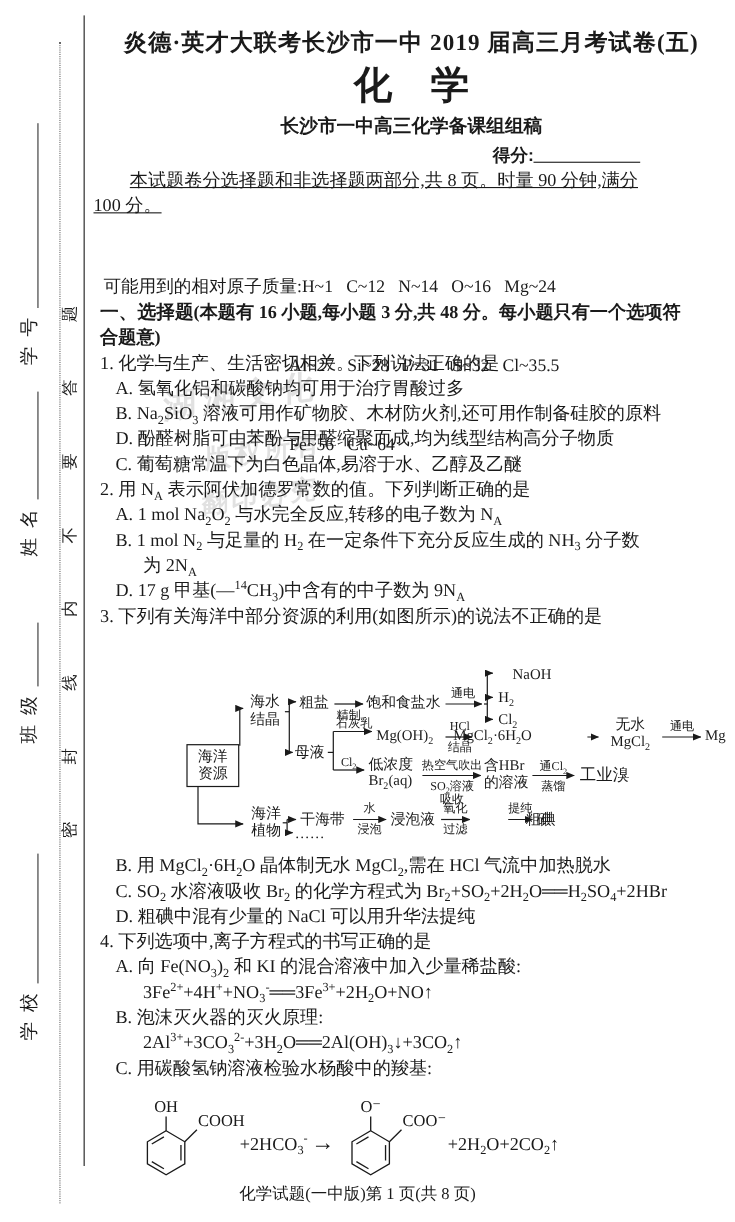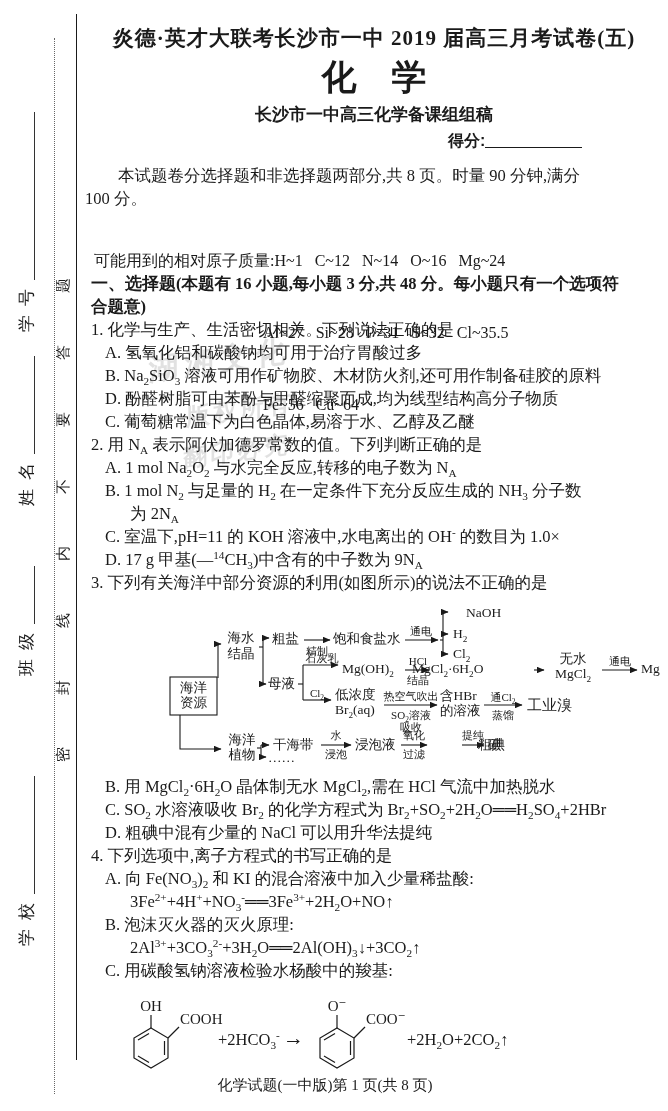--- a/index.html
+++ b/index.html
@@ -21,21 +21,21 @@
       align-items:center;padding:0 6px;font-size:15px;box-sizing:border-box;}
   
   .main{position:absolute;left:85px;top:0;width:578px;z-index:1;}
   .t1{position:absolute;top:24px;width:100%;text-align:center;font-size:21px;font-weight:900;letter-spacing:1px;}
   .t2{position:absolute;top:54px;width:100%;text-align:center;font-size:35px;font-weight:bold;white-space:pre;}
   .t3{position:absolute;top:103px;width:100%;text-align:center;font-size:17px;font-weight:bold;
       font-family:"Liberation Sans","DejaVu Sans",sans-serif;}
   .score{position:absolute;top:131px;left:363px;font-size:16px;font-weight:bold;
       font-family:"Liberation Sans","DejaVu Sans",sans-serif;}
   .score .score-line{display:inline-block;width:97px;height:0;border-bottom:1.2px solid #1a1a1a;position:relative;top:2px;}
-  .intro{position:absolute;top:164px;left:0;width:578px;font-size:16.5px;line-height:23px;}
+  .intro{position:absolute;top:152px;left:0;width:578px;font-size:16.5px;line-height:23px;text-decoration:underline;}
   .intro .ind{text-indent:33px;}
   .masses{position:absolute;top:201px;left:9px;width:569px;font-size:16px;line-height:24px;white-space:pre;}
   .masses .mcont{padding-left:169px;}
   .bl{position:absolute;left:0;width:578px;font-size:16.5px;}
   .bl>div{height:23px;line-height:23px;white-space:nowrap;}
   .block-a{top:272px;}
   .block-b{top:775px;}
   .sec{padding-left:6px;font-weight:bold;}
   .sec b{font-family:"Liberation Sans","DejaVu Sans",sans-serif;font-size:17px;}
   .stem{padding-left:6px;}
@@ -119,21 +119,20 @@
       <div class="sec">合题意)</div>
       <div class="stem">1. 化学与生产、生活密切相关。下列说法正确的是</div>
       <div class="opt">A. 氢氧化铝和碳酸钠均可用于治疗胃酸过多</div>
       <div class="opt">B. Na<sub>2</sub>SiO<sub>3</sub> 溶液可用作矿物胶、木材防火剂,还可用作制备硅胶的原料</div>
       <div class="opt">D. 酚醛树脂可由苯酚与甲醛缩聚而成,均为线型结构高分子物质</div>
       <div class="opt">C. 葡萄糖常温下为白色晶体,易溶于水、乙醇及乙醚</div>
       <div class="stem">2. 用 N<sub>A</sub> 表示阿伏加德罗常数的值。下列判断正确的是</div>
       <div class="opt">A. 1 mol Na<sub>2</sub>O<sub>2</sub> 与水完全反应,转移的电子数为 N<sub>A</sub></div>
       <div class="opt">B. 1 mol N<sub>2</sub> 与足量的 H<sub>2</sub> 在一定条件下充分反应生成的 NH<sub>3</sub> 分子数</div>
       <div class="cont">为 2N<sub>A</sub></div>
-      <div class="opt">C. 室温下,pH=11 的 KOH 溶液中,水电离出的 OH<sup>-</sup> 的数目为 1.0×</div>
       <div class="opt">D. 17 g 甲基(—<sup>14</sup>CH<sub>3</sub>)中含有的中子数为 9N<sub>A</sub></div>
       <div class="stem">3. 下列有关海洋中部分资源的利用(如图所示)的说法不正确的是</div>
     </div>
 
     <div class="diagram">
       <svg width="583" height="176" viewBox="0 0 583 176">
         <defs>
           <marker id="ar" markerWidth="7" markerHeight="6" refX="6.5" refY="3" orient="auto">
             <path d="M0,0 L7,3 L0,6 Z" fill="#1a1a1a"></path>
           </marker>

